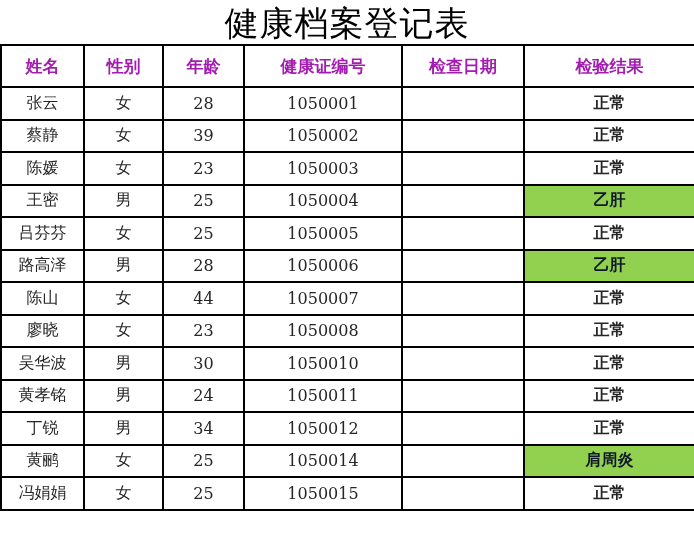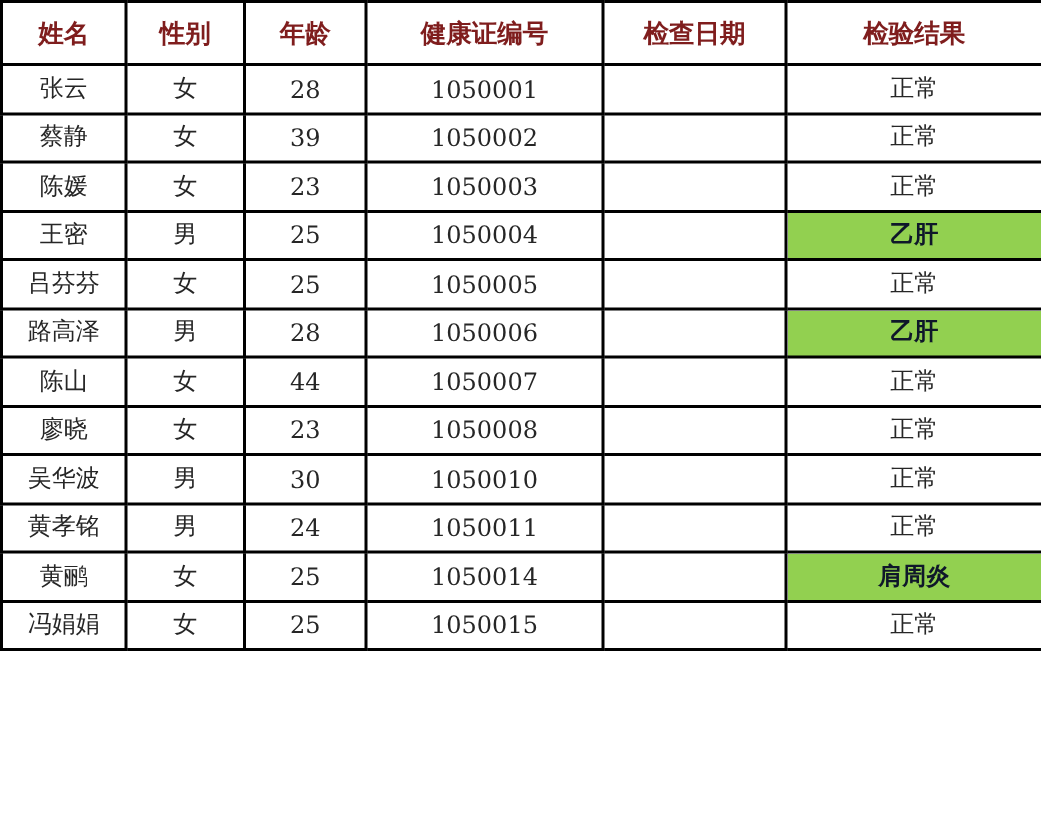--- a/index.html
+++ b/index.html
@@ -35,40 +35,42 @@
     padding: 0;
     text-align: center;
     vertical-align: middle;
     overflow: hidden;
     white-space: nowrap;
   }
   table.health thead th {
     height: 40px;
     font-size: 17px;
     font-weight: bold;
-    color: #7f1d1d;
+    color: #a21caf;
   }
   table.health tbody td {
     height: 30.5px;
     font-size: 16px;
     color: #262626;
   }
   td.result {
     color: #595959;
+    font-weight: bold;
   }
   td.result.hl {
     background: #92d050;
     color: #0f172a;
     font-weight: bold;
   }
 </style>
 </head>
 <body>
 
 <div class="page">
+  <div class="title">健康档案登记表</div>
 
   <table class="health">
     <colgroup>
       <col style="width:83px">
       <col style="width:79px">
       <col style="width:81px">
       <col style="width:158px">
       <col style="width:122px">
       <col style="width:171px">
     </colgroup>
@@ -167,20 +169,28 @@
 
   <tr>
     <td>黄孝铭</td>
     <td>男</td>
     <td>24</td>
     <td>1050011</td>
     <td></td>
     <td class="result">正常</td>
   </tr>
 
+  <tr>
+    <td>丁锐</td>
+    <td>男</td>
+    <td>34</td>
+    <td>1050012</td>
+    <td></td>
+    <td class="result">正常</td>
+  </tr>
 
 
   <tr>
     <td>黄鹂</td>
     <td>女</td>
     <td>25</td>
     <td>1050014</td>
     <td></td>
     <td class="result hl">肩周炎</td>
   </tr>

